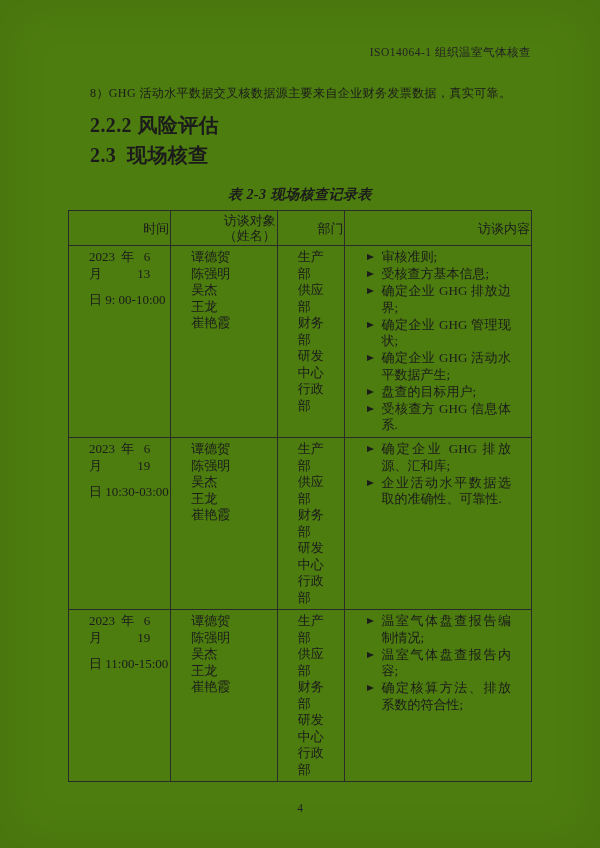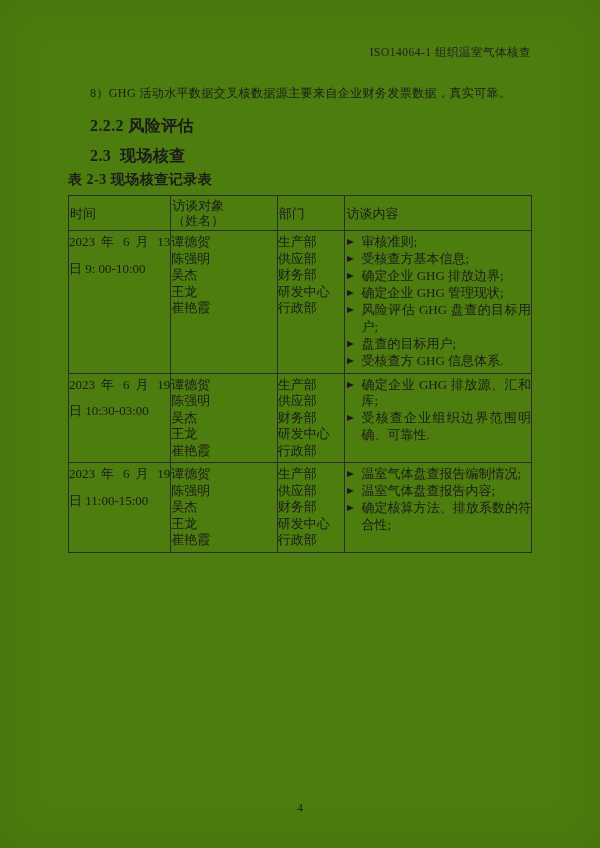--- a/index.html
+++ b/index.html
@@ -30,50 +30,51 @@
   .para{
     margin:0 16px 0 22px;
     font-size:12px;
     line-height:29px;
     text-align:justify;
     letter-spacing:0.4px;
   }
   .para.indent{ text-indent:2em; }
   .heading{
     margin:3px 0 0 22px;
-    font-size:16px;
+    font-size:20px;
     line-height:29px;
     font-weight:bold;
     white-space:pre-wrap;
     letter-spacing:0.4px;
   }
   .heading.h23{ margin-top:1px; }
   .caption{
-    text-align:left;
+    text-align:center;
     font-weight:bold;
     font-size:14px;
     line-height:19px;
-    margin:0 0 6px;
+    margin:15px 0 6px;
     letter-spacing:0.5px;
+    font-style:italic;
   }
   table{
     width:100%;
     border-collapse:collapse;
     table-layout:fixed;
     font-size:13px;
     border:1.5px solid #2b2b2b;
   }
   th,td{
     border:1px solid #2b2b2b;
     vertical-align:top;
-    padding:3px 0;
+    padding:3px 20px;
   }
   th{
     font-weight:normal;
-    text-align:left;
+    text-align:right;
     vertical-align:middle;
     line-height:15px;
     padding:2px 1px;
   }
   th .blk{ display:block; }
   td div{ line-height:16.5px; }
   .date1{
     display:block;
     line-height:16.5px;
     text-align:justify;
@@ -179,21 +180,21 @@
             <div class="topic">
               <span class="bullet"></span>
               <span class="topic-text">确定企业 GHG 排放边界;</span>
             </div>
             <div class="topic">
               <span class="bullet"></span>
               <span class="topic-text">确定企业 GHG 管理现状;</span>
             </div>
             <div class="topic">
               <span class="bullet"></span>
-              <span class="topic-text">风险评估 GHG 盘查的目标用户;</span>
+              <span class="topic-text">确定企业 GHG 活动水平数据产生;</span>
             </div>
             <div class="topic">
               <span class="bullet"></span>
               <span class="topic-text">盘查的目标用户;</span>
             </div>
             <div class="topic">
               <span class="bullet"></span>
               <span class="topic-text">受核查方 GHG 信息体系.</span>
             </div>
           </td>
@@ -217,21 +218,21 @@
             <div>研发中心</div>
             <div>行政部</div>
           </td>
           <td>
             <div class="topic">
               <span class="bullet"></span>
               <span class="topic-text">确定企业 GHG 排放源、汇和库;</span>
             </div>
             <div class="topic">
               <span class="bullet"></span>
-              <span class="topic-text">受核查企业组织边界范围明确、可靠性.</span>
+              <span class="topic-text">企业活动水平数据选取的准确性、可靠性.</span>
             </div>
           </td>
         </tr>
         <tr>
           <td>
             <span class="date1">2023 年 6 月 19</span>
             <span class="date2">日 11:00-15:00</span>
           </td>
           <td>
             <div>谭德贺</div>

